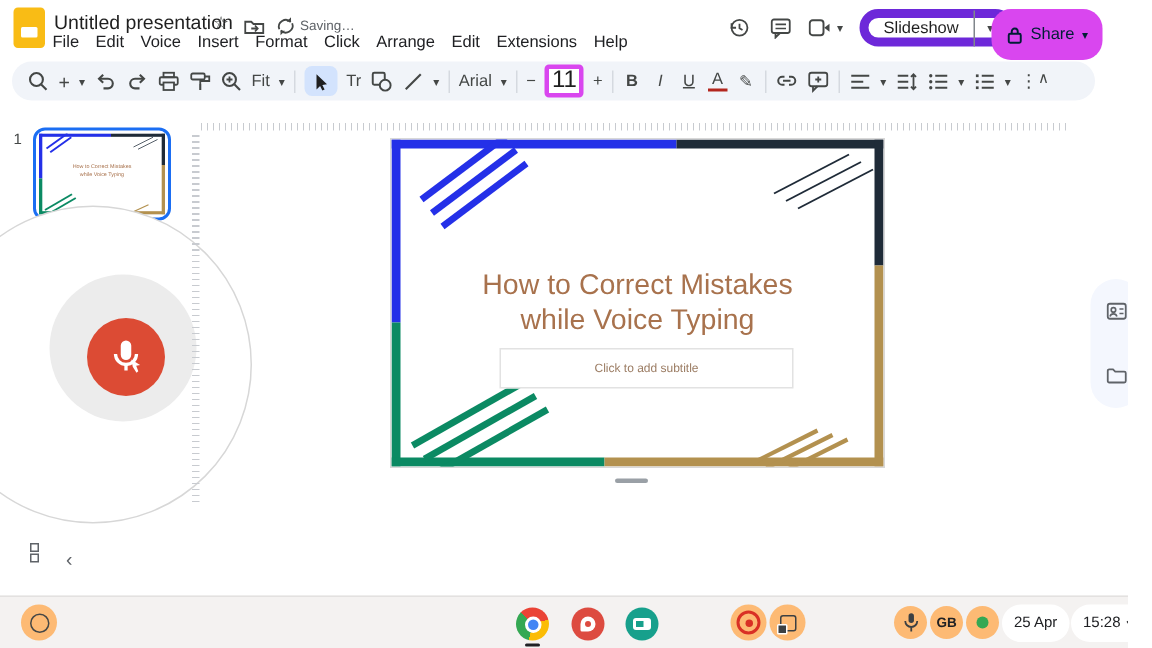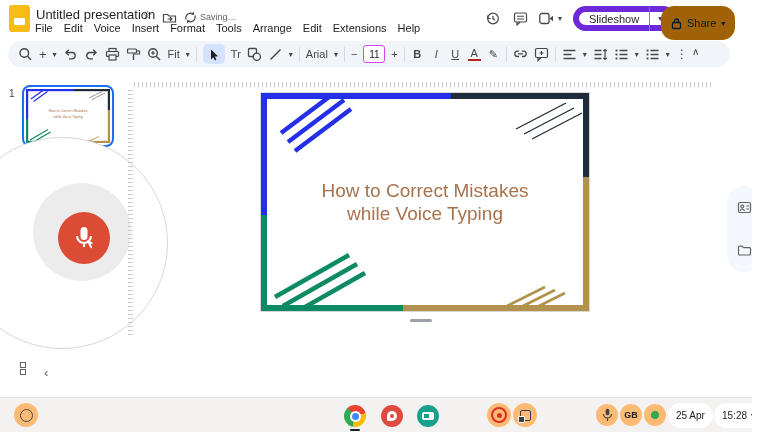--- a/index.html
+++ b/index.html
@@ -11,31 +11,31 @@
   .logo::after{content:"";position:absolute;left:5px;top:13px;width:11px;height:7px;background:#fff;border-radius:1px;}
   .doctitle{font-size:13px;color:#1f1f1f;white-space:nowrap;}
   .saving{font-size:9px;color:#5f6368;}
   .menus{display:flex;gap:11px;font-size:11px;color:#202124;}
   .menus span{cursor:default;}
   .pillbtn{height:25px;border-radius:13px;display:flex;align-items:center;box-sizing:border-box;font-size:11px;}
   .slideshow{border:6px solid #6d28d9;background:#fff;color:#1f1f1f;}
   .slideshow .lbl{padding:0 10px;}
   .slideshow .div{width:1px;height:24px;background:#80868b;}
   .slideshow .car{padding:0 8px;font-size:8px;color:#444746;}
-  .share{background:#a16207;color:#001d35;padding:17px 10px;gap:5px;}
+  .share{background:#d946ef;color:#001d35;padding:17px 10px;gap:5px;}
   .car{font-size:8px;color:#444746;}
   
   .toolbar{left:8px;top:41px;width:722px;height:26px;background:#f1f4f9;border-radius:13px;
            display:flex;align-items:center;gap:6px;padding:0 10px;box-sizing:border-box;}
   .ti{width:15px;height:15px;flex:0 0 auto;display:block;}
   .tt{font-size:11px;color:#444746;white-space:nowrap;}
   .sep{width:1px;height:15px;background:#d5d9e0;flex:0 0 auto;}
   .seltool{background:#d3e3fd;border-radius:5px;width:22px;height:20px;display:flex;align-items:center;justify-content:center;}
-  .sizebox{width:20px;height:16px;border:1px solid #d946ef;border-radius:3px;background:#fff;
-           font-size:10px;display:flex;align-items:center;justify-content:center;color:#1f1f1f;}
+  .sizebox{width:20px;height:16px;border:3px solid #d946ef;border-radius:3px;background:#fff;
+           font-size:16px;display:flex;align-items:center;justify-content:center;color:#1f1f1f;}
   .fmt{font-size:11px;color:#444746;width:13px;text-align:center;}
   .ucolor{border-bottom:2px solid #b3261e;line-height:11px;}
   
   .thumbsel{left:22px;top:85px;width:92px;height:62px;border:2px solid #1b6ef3;border-radius:8px;
             box-sizing:border-box;padding:2px;background:#fff;}
   .hruler{left:134px;top:82px;width:578px;height:5px;
           background:repeating-linear-gradient(90deg,#c8cbd0 0 1px,transparent 1px 4px);}
   .vruler{left:128px;top:88px;width:5px;height:247px;
           background:repeating-linear-gradient(0deg,#c8cbd0 0 1px,transparent 1px 4px);z-index:6;}
   .slidebox{left:260px;top:92px;width:328px;height:218px;background:#fff;border:1px solid #d8d8d8;box-sizing:content-box;}
@@ -107,21 +107,21 @@
       </svg>
   </div>
   <div class="abs saving" style="left:200px;top:12px;">Saving…</div>
 
   <div class="abs menus" style="left:35px;top:22px;">
     <span>File</span>
     <span>Edit</span>
     <span>Voice</span>
     <span>Insert</span>
     <span>Format</span>
-    <span>Tools</span>
+    <span>Click</span>
     <span>Arrange</span>
     <span>Edit</span>
     <span>Extensions</span>
     <span>Help</span>
   </div>
 
   <div class="abs" style="left:485px;top:11px;">
     <svg width="15" height="15" viewBox="0 0 15 15">
         <circle cx="8" cy="7.5" r="5.3" fill="none" stroke="#444746" stroke-width="1.2"></circle>
         <path d="M8,4.8 V7.8 L10,9" fill="none" stroke="#444746" stroke-width="1.2"></path>
@@ -299,20 +299,21 @@
       <line x1="22" y1="213" x2="96" y2="171" stroke="#0b8a63" stroke-width="4.5"></line>
       <line x1="30" y1="222" x2="104" y2="180" stroke="#0b8a63" stroke-width="4.5"></line>
       <line x1="240" y1="216" x2="284" y2="194" stroke="#b3914f" stroke-width="2.8"></line>
       <line x1="250" y1="219" x2="294" y2="197" stroke="#b3914f" stroke-width="2.8"></line>
       <line x1="260" y1="222" x2="304" y2="200" stroke="#b3914f" stroke-width="2.8"></line>
     </svg>
     <div class="abs slidetitle">
       <div>How to Correct Mistakes</div>
       <div>while Voice Typing</div>
     </div>
+    <div class="abs subbox">Click to add subtitle</div>
   </div>
   <div class="abs handle"></div>
 
   <div class="abs circ outer"></div>
   <div class="abs circ mid"></div>
   <div class="abs circ micbtn">
     <svg width="26" height="28" viewBox="0 0 26 28">
       <rect x="9.5" y="3" width="7" height="13" rx="3.5" fill="#fff"></rect>
       <path d="M6,12 a7,7 0 0 0 14,0" fill="none" stroke="#fff" stroke-width="2.2"></path>
       <line x1="13" y1="19" x2="13" y2="23" stroke="#fff" stroke-width="2.2"></line>

